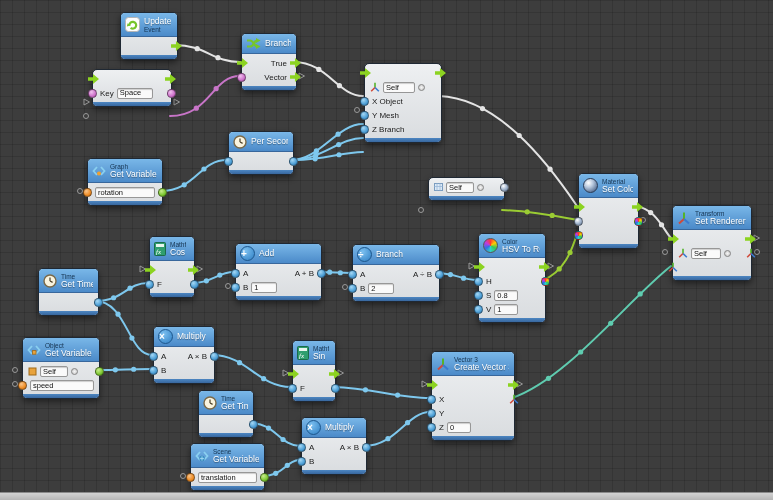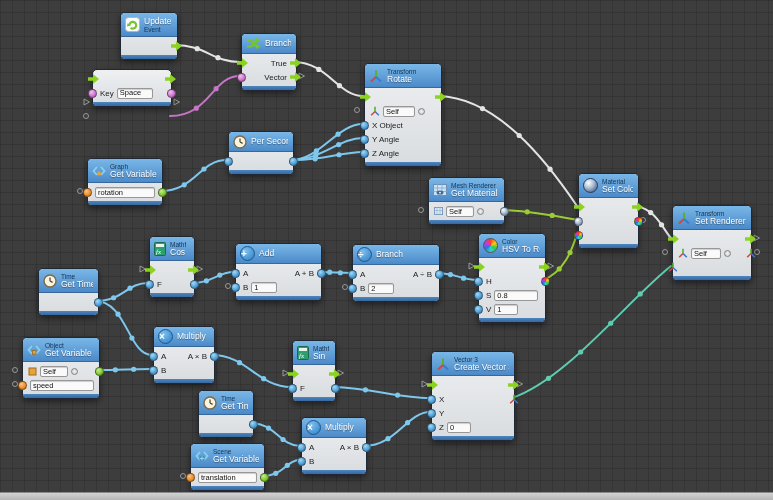--- a/index.html
+++ b/index.html
@@ -294,35 +294,20 @@
   <div class="body">
     <div class="row">
         <span class="p orange pl"></span>
         <span class="fld grow">rotation</span>
         <span class="p green pr"></span>
       </div>
   </div>
 </div>
 
 <div class="node" style="left:364px;top:63px;width:76px">
-  <div class="hdr h2">
-    <span class="hicon">
-        <svg width="14" height="14">
-          <g stroke-width="2" fill="none">
-            <path d="M7,8 L7,1.5" stroke="#54b32a"></path>
-            <path d="M7,8 L2,12.5" stroke="#d04a3a"></path>
-            <path d="M7,8 L12,12.5" stroke="#3a7ad0"></path>
-          </g>
-        </svg>
-      </span>
-    <span class="htxt">
-        <span class="hcat">Transform</span>
-        <span class="htitle">Rotate</span>
-      </span>
-  </div>
   <div class="body">
     <div class="row">
         <span class="arr pl"></span>
         <span class="sp"></span>
         <span class="arr pr"></span>
       </div>
     <div class="row">
         <span class="hicon">
           <svg width="10" height="10">
             <g stroke-width="1.6" fill="none">
@@ -334,44 +319,30 @@
         </span>
         <span class="fld" style="width:32px">Self</span>
         <span class="picker"></span>
       </div>
     <div class="row">
         <span class="p blue pl"></span>
         <span class="lbl">X Object</span>
       </div>
     <div class="row">
         <span class="p blue pl"></span>
-        <span class="lbl">Y Angle</span>
-      </div>
-    <div class="row">
-        <span class="p blue pl"></span>
-        <span class="lbl">Z Angle</span>
+        <span class="lbl">Y Mesh</span>
+      </div>
+    <div class="row">
+        <span class="p blue pl"></span>
+        <span class="lbl">Z Branch</span>
       </div>
   </div>
 </div>
 
 <div class="node" style="left:428px;top:177px;width:75px">
-  <div class="hdr h2">
-    <span class="hicon">
-        <svg width="14" height="12">
-          <rect x="0.5" y="0.5" width="13" height="11" fill="#cfe2f4" stroke="#6a8fb5"></rect>
-          <path d="M0.5,4 h13 M0.5,7.5 h13 M4.5,0.5 v11 M9,0.5 v11" stroke="#8fb3d6" stroke-width="1" fill="none"></path>
-          <ellipse cx="7" cy="8.6" rx="3.4" ry="2" fill="#3a6a9a"></ellipse>
-          <circle cx="7" cy="8.6" r="0.9" fill="#fff"></circle>
-        </svg>
-      </span>
-    <span class="htxt">
-        <span class="hcat">Mesh Renderer</span>
-        <span class="htitle">Get Material</span>
-      </span>
-  </div>
   <div class="body">
     <div class="row">
         <span class="hicon">
           <svg width="9" height="8">
             <rect x="0.5" y="0.5" width="8" height="7" fill="#dce9f6" stroke="#7a9cbf"></rect>
             <path d="M0.5,3.5 h8 M3,0.5 v7 M6,0.5 v7" stroke="#9ab8d8" stroke-width="0.8"></path>
           </svg>
         </span>
         <span class="fld" style="width:28px">Self</span>
         <span class="picker"></span>
@@ -483,21 +454,21 @@
       </div>
     <div class="row">
         <span class="p blue pl"></span>
         <span class="lbl">H</span>
         <span class="sp"></span>
         <span class="p wheel pr"></span>
       </div>
     <div class="row">
         <span class="p blue pl"></span>
         <span class="lbl">S</span>
-        <span class="fld" style="width:44px">0.8</span>
+        <span class="fld" style="width:24px">0.8</span>
       </div>
     <div class="row">
         <span class="p blue pl"></span>
         <span class="lbl">V</span>
         <span class="fld" style="width:24px">1</span>
       </div>
   </div>
 </div>
 
 <div class="node" style="left:149px;top:236px;width:44px">

